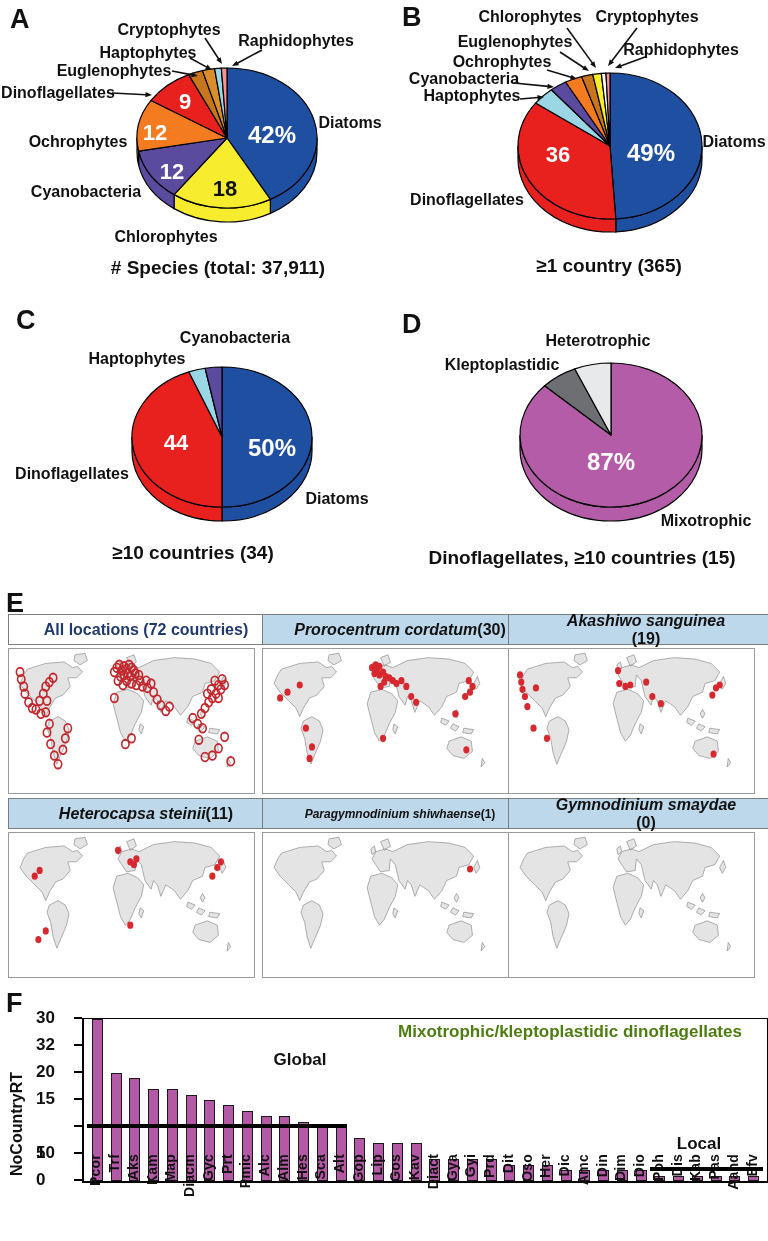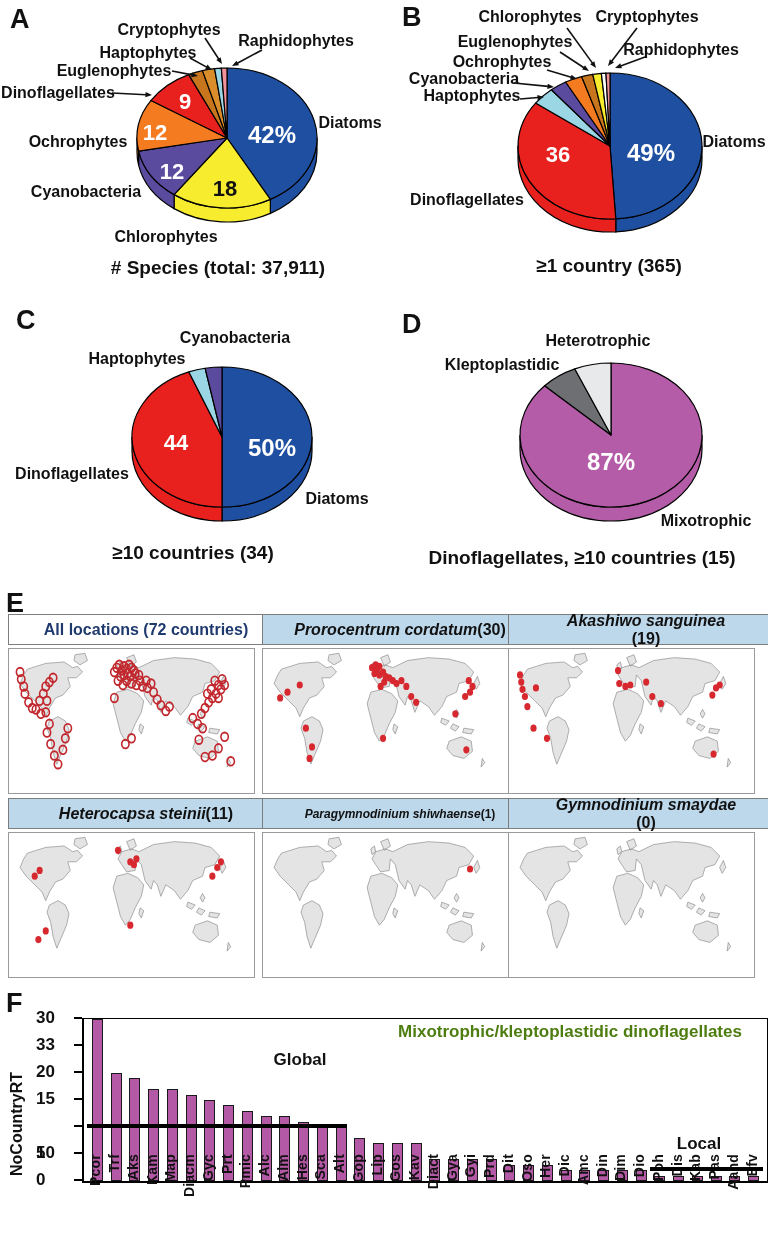--- a/index.html
+++ b/index.html
@@ -453,21 +453,21 @@
       <div class="ytick-lab" style="left: 36px; top: 182px;">0</div>
       <div class="ytick-mark" style="left: 74px; top: 190.75px;"></div>
       <div class="ytick-lab" style="left: 36px; top: 155px;">5</div>
       <div class="ytick-mark" style="left: 74px; top: 163.75px;"></div>
       <div class="ytick-lab" style="left: 36px; top: 128px; margin-top: 27px;">10</div>
       <div class="ytick-mark" style="left: 74px; top: 136.75px;"></div>
       <div class="ytick-lab" style="left: 36px; top: 101px;">15</div>
       <div class="ytick-mark" style="left: 74px; top: 109.75px;"></div>
       <div class="ytick-lab" style="left: 36px; top: 74px;">20</div>
       <div class="ytick-mark" style="left: 74px; top: 82.75px;"></div>
-      <div class="ytick-lab" style="left: 36px; top: 47px;">33</div>
+      <div class="ytick-lab" style="left: 36px; top: 47px;">32</div>
       <div class="ytick-mark" style="left: 74px; top: 55.75px;"></div>
       <div class="ytick-lab" style="left: 36px; top: 20px;">30</div>
       <div class="ytick-mark" style="left: 74px; top: 28.75px;"></div>
       <div class="ann-line" style="left: 87.375px; width: 259.75px; top: 136.25px;"></div>
       <div class="ann-line" style="left: 649.875px; width: 113.125px; top: 179.45px;"></div>
     </section>
 
 </div>
 
 <svg width="0" height="0" style="position:absolute" aria-hidden="true">

